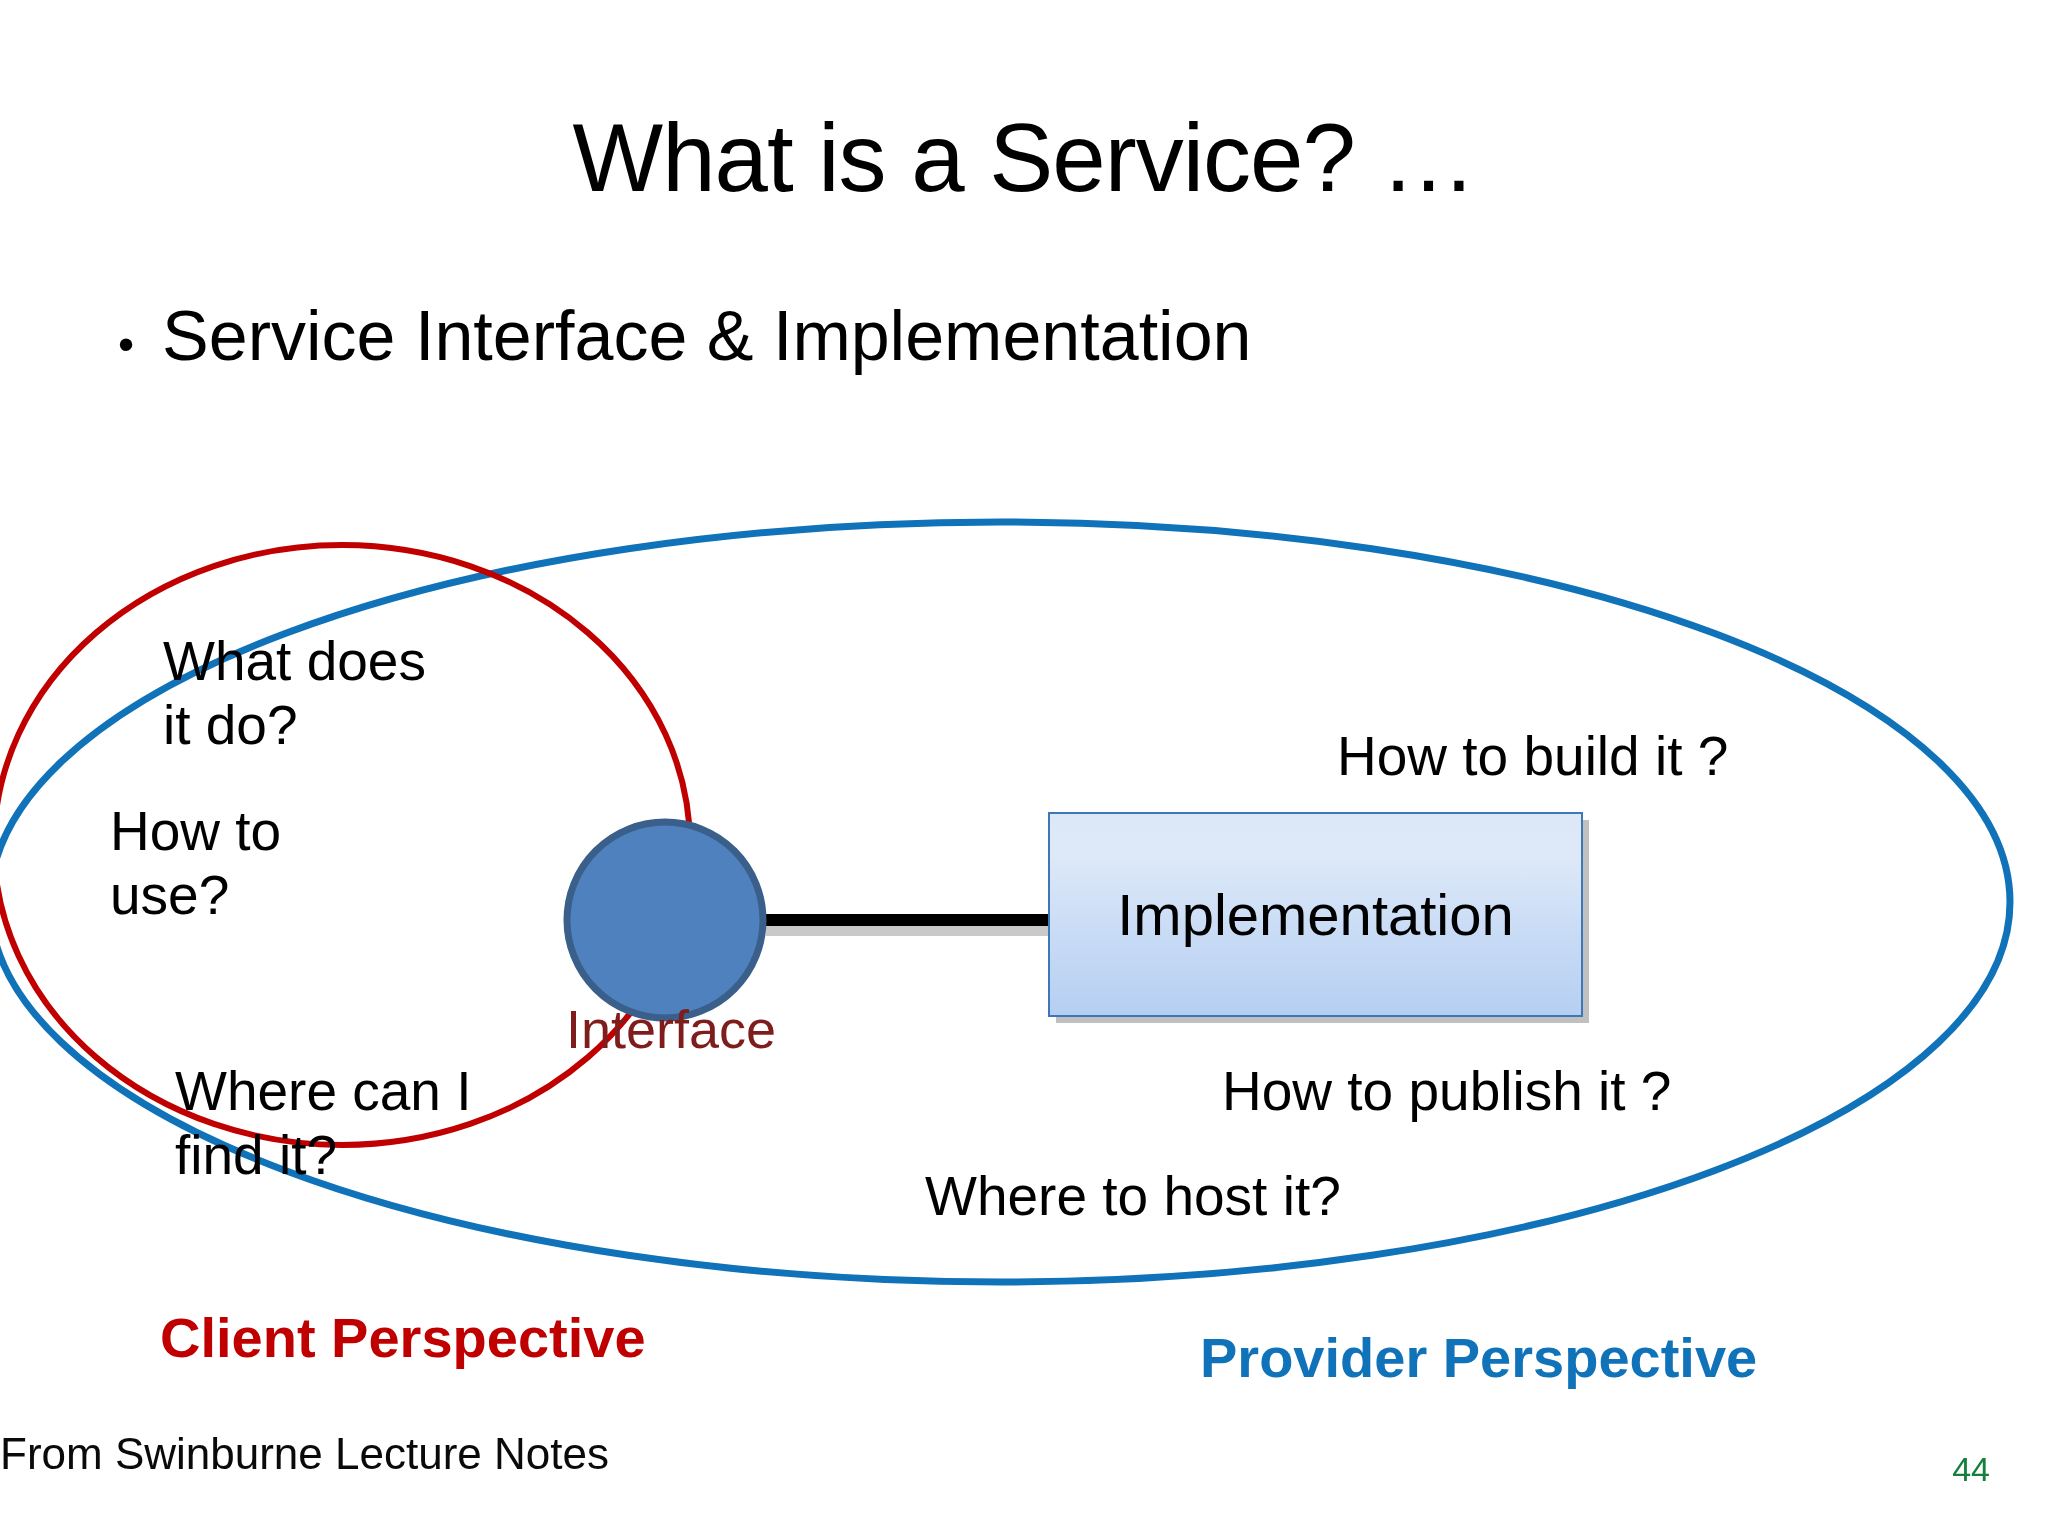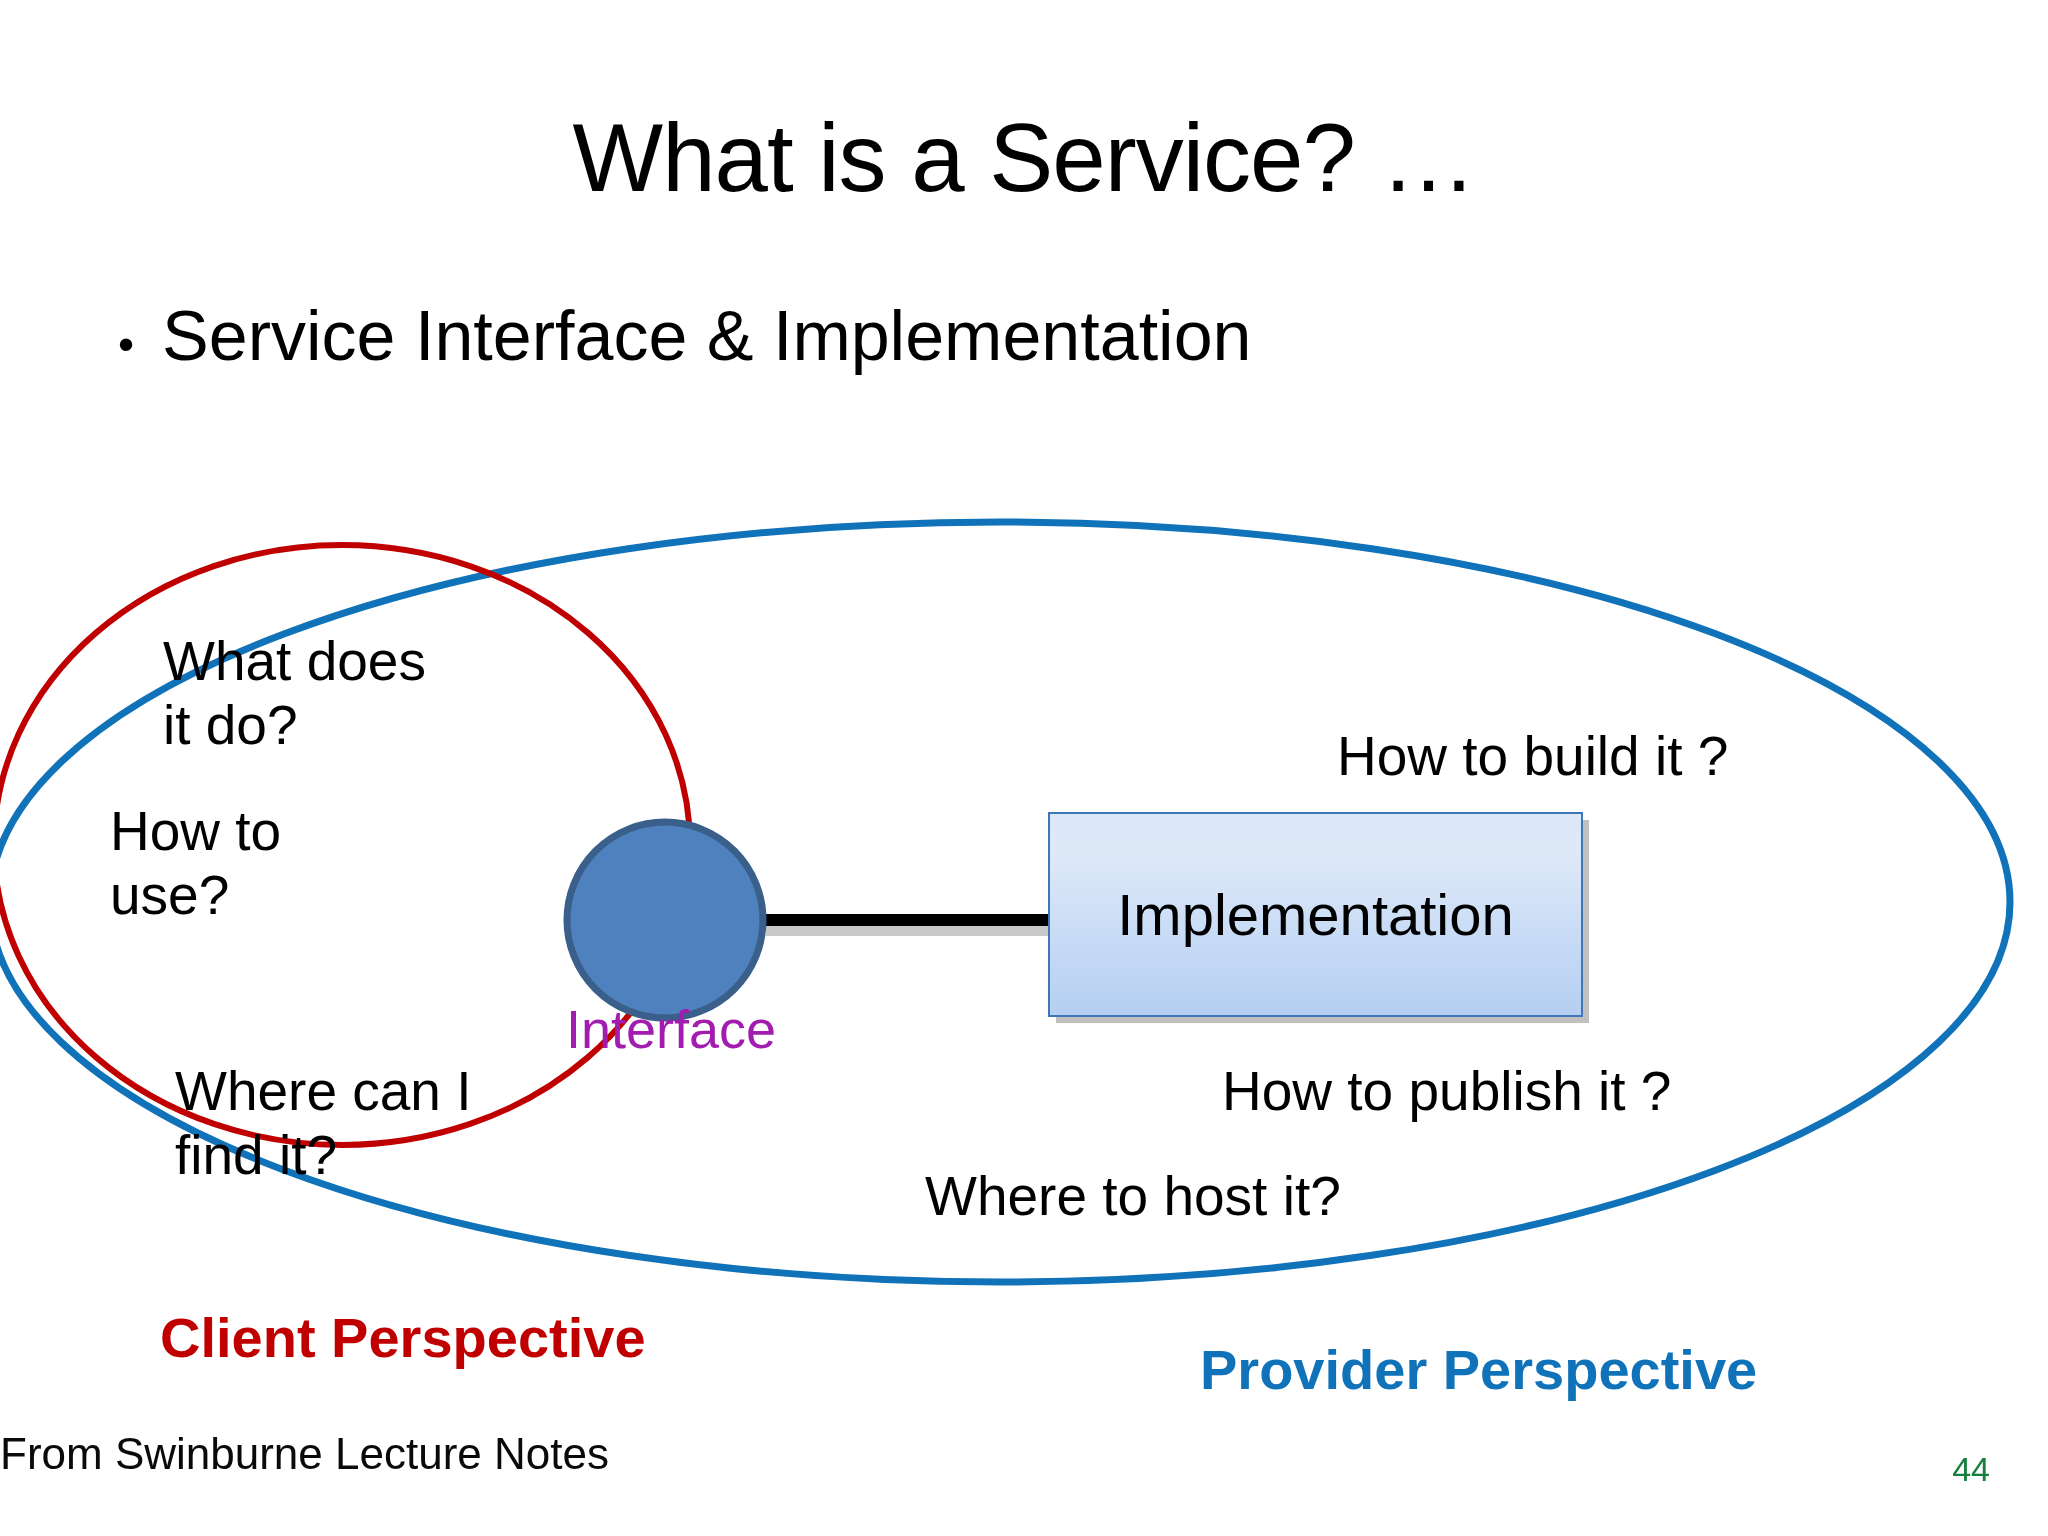--- a/index.html
+++ b/index.html
@@ -85,21 +85,21 @@
   #label-how-build       { left: 1337px; top: 725px; }
   #label-how-publish     { left: 1222px; top: 1060px; }
   #label-where-host      { left: 925px;  top: 1165px; }
 
   #label-interface {
     position: absolute;
     left: 566px;
     top: 1000px;
     font-size: 54px;
     line-height: 1.1;
-    color: #a21caf;
+    color: #7f1d1d;
     white-space: nowrap;
     text-align: center;
   }
 
   
   #implementation-box {
     position: absolute;
     left: 1048px;
     top: 812px;
     width: 535px;
@@ -122,21 +122,21 @@
   
   .perspective-label {
     position: absolute;
     font-size: 56px;
     font-weight: bold;
     line-height: 1;
     white-space: nowrap;
     text-align: center;
   }
   #label-client-perspective   { left: 160px;  top: 1310px; }
-  #label-provider-perspective { left: 1200px; top: 1330px; margin-top: 12px; }
+  #label-provider-perspective { left: 1200px; top: 1330px; }
 
   
   #footer-source {
     position: absolute;
     left: 0;
     top: 1432px;
     width: 1760px;
     font-size: 44px;
     line-height: 1;
     color: #0a0a0a;

